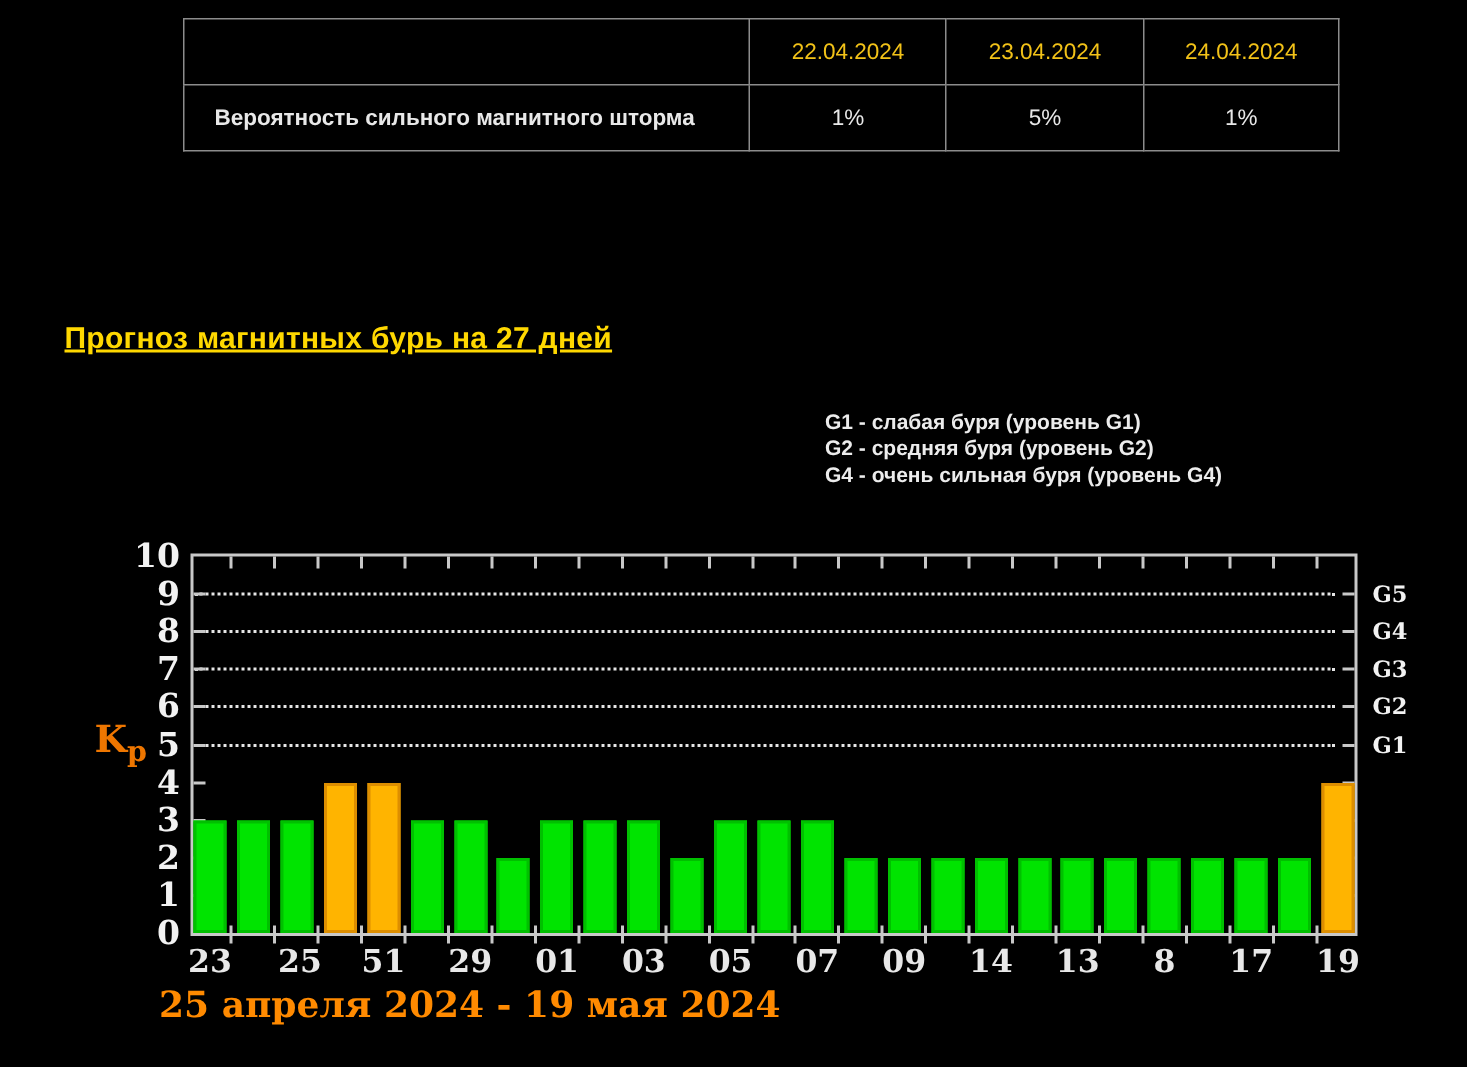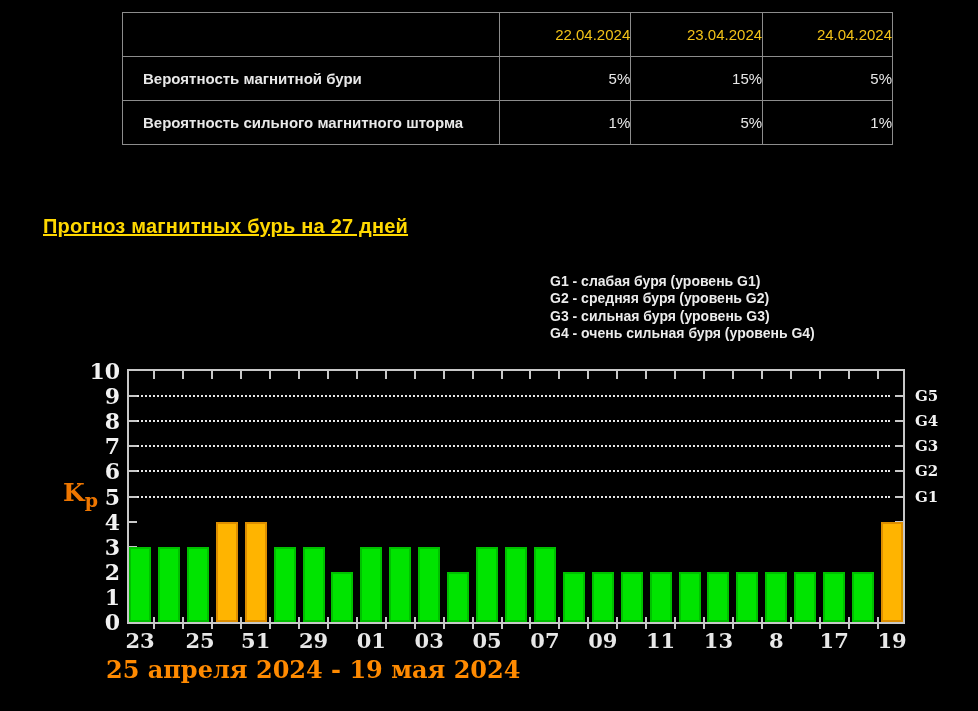--- a/index.html
+++ b/index.html
@@ -2,21 +2,21 @@
 <html><head>
 <meta charset="utf-8">
 <style>
   * { margin:0; padding:0; box-sizing:border-box; }
   html,body { background:#000; }
   .page { position:relative; width:978px; height:711px; background:#000; overflow:hidden;
           font-family:"Liberation Sans", sans-serif; }
 
   
   .prob-table { position:absolute; left:122px; top:12px; width:771px; border-collapse:collapse; }
-  .prob-table td { border:1px solid #8c8c8c; color:#e8e8e8; font-size:15px; text-align:right;
+  .prob-table td { border:1px solid #8c8c8c; color:#e8e8e8; font-size:15px; text-align:center;
                    height:44px; vertical-align:middle; }
   .prob-table .date-cell { color:#f2c218; }
   .prob-table .rowlabel { text-align:left; padding-left:20px; font-weight:bold; }
 
   
   .section-title { position:absolute; left:43px; top:215px; font-size:20px; font-weight:bold;
                    color:#ffd800; letter-spacing:0.2px;text-decoration:underline; }
 
   
   .legend { position:absolute; left:127px; top:275px; }
@@ -61,41 +61,34 @@
         <col style="width:130px">
     </colgroup>
     <tbody>
         <tr>
       <td></td>
       <td class="date-cell">22.04.2024</td>
       <td class="date-cell">23.04.2024</td>
       <td class="date-cell">24.04.2024</td>
     </tr>
     <tr>
-      <td class="rowlabel">Вероятность магнитной бури</td>
-      <td>5%</td>
-      <td>15%</td>
-      <td>5%</td>
-    </tr>
-    <tr>
       <td class="rowlabel">Вероятность сильного магнитного шторма</td>
       <td>1%</td>
       <td>5%</td>
       <td>1%</td>
     </tr>
   </tbody>
     </table>
 
   <div class="section-title">Прогноз магнитных бурь на 27 дней</div>
 
 
   <div class="g-legend">
     <div>G1 - слабая буря (уровень G1)</div>
     <div>G2 - средняя буря (уровень G2)</div>
-    <div>G3 - сильная буря (уровень G3)</div>
     <div>G4 - очень сильная буря (уровень G4)</div>
   </div>
 
   <div id="plot">
       <div class="gridline" style="bottom: 124.5px;"></div>
       <div class="gridline" style="bottom: 149.6px;"></div>
       <div class="gridline" style="bottom: 174.7px;"></div>
       <div class="gridline" style="bottom: 199.8px;"></div>
       <div class="gridline" style="bottom: 224.9px;"></div>
       <div class="tick" style="left: 0px; bottom: 24.1px; width: 8px; height: 2px;"></div>
@@ -212,21 +205,21 @@
   <div id="xlabels" class="serif">
       <div class="xl" style="left: -11px;">23</div>
       <div class="xl" style="left: 49px;">25</div>
       <div class="xl" style="left: 104.692px;">51</div>
       <div class="xl" style="left: 162.538px;">29</div>
       <div class="xl" style="left: 220.385px;">01</div>
       <div class="xl" style="left: 278.231px;">03</div>
       <div class="xl" style="left: 336.077px;">05</div>
       <div class="xl" style="left: 393.923px;">07</div>
       <div class="xl" style="left: 451.769px;">09</div>
-      <div class="xl" style="left: 509.615px;">11</div>
+      <div class="xl" style="left: 509.615px;">14</div>
       <div class="xl" style="left: 567.462px;">13</div>
       <div class="xl" style="left: 625.308px;">8</div>
       <div class="xl" style="left: 683.154px;">17</div>
       <div class="xl" style="left: 741px;">19</div>
     </div>
   <div id="glabels" class="serif">
       <div class="gl" style="top: 116.5px;">G1</div>
       <div class="gl" style="top: 91.4px;">G2</div>
       <div class="gl" style="top: 66.3px;">G3</div>
       <div class="gl" style="top: 41.2px;">G4</div>

